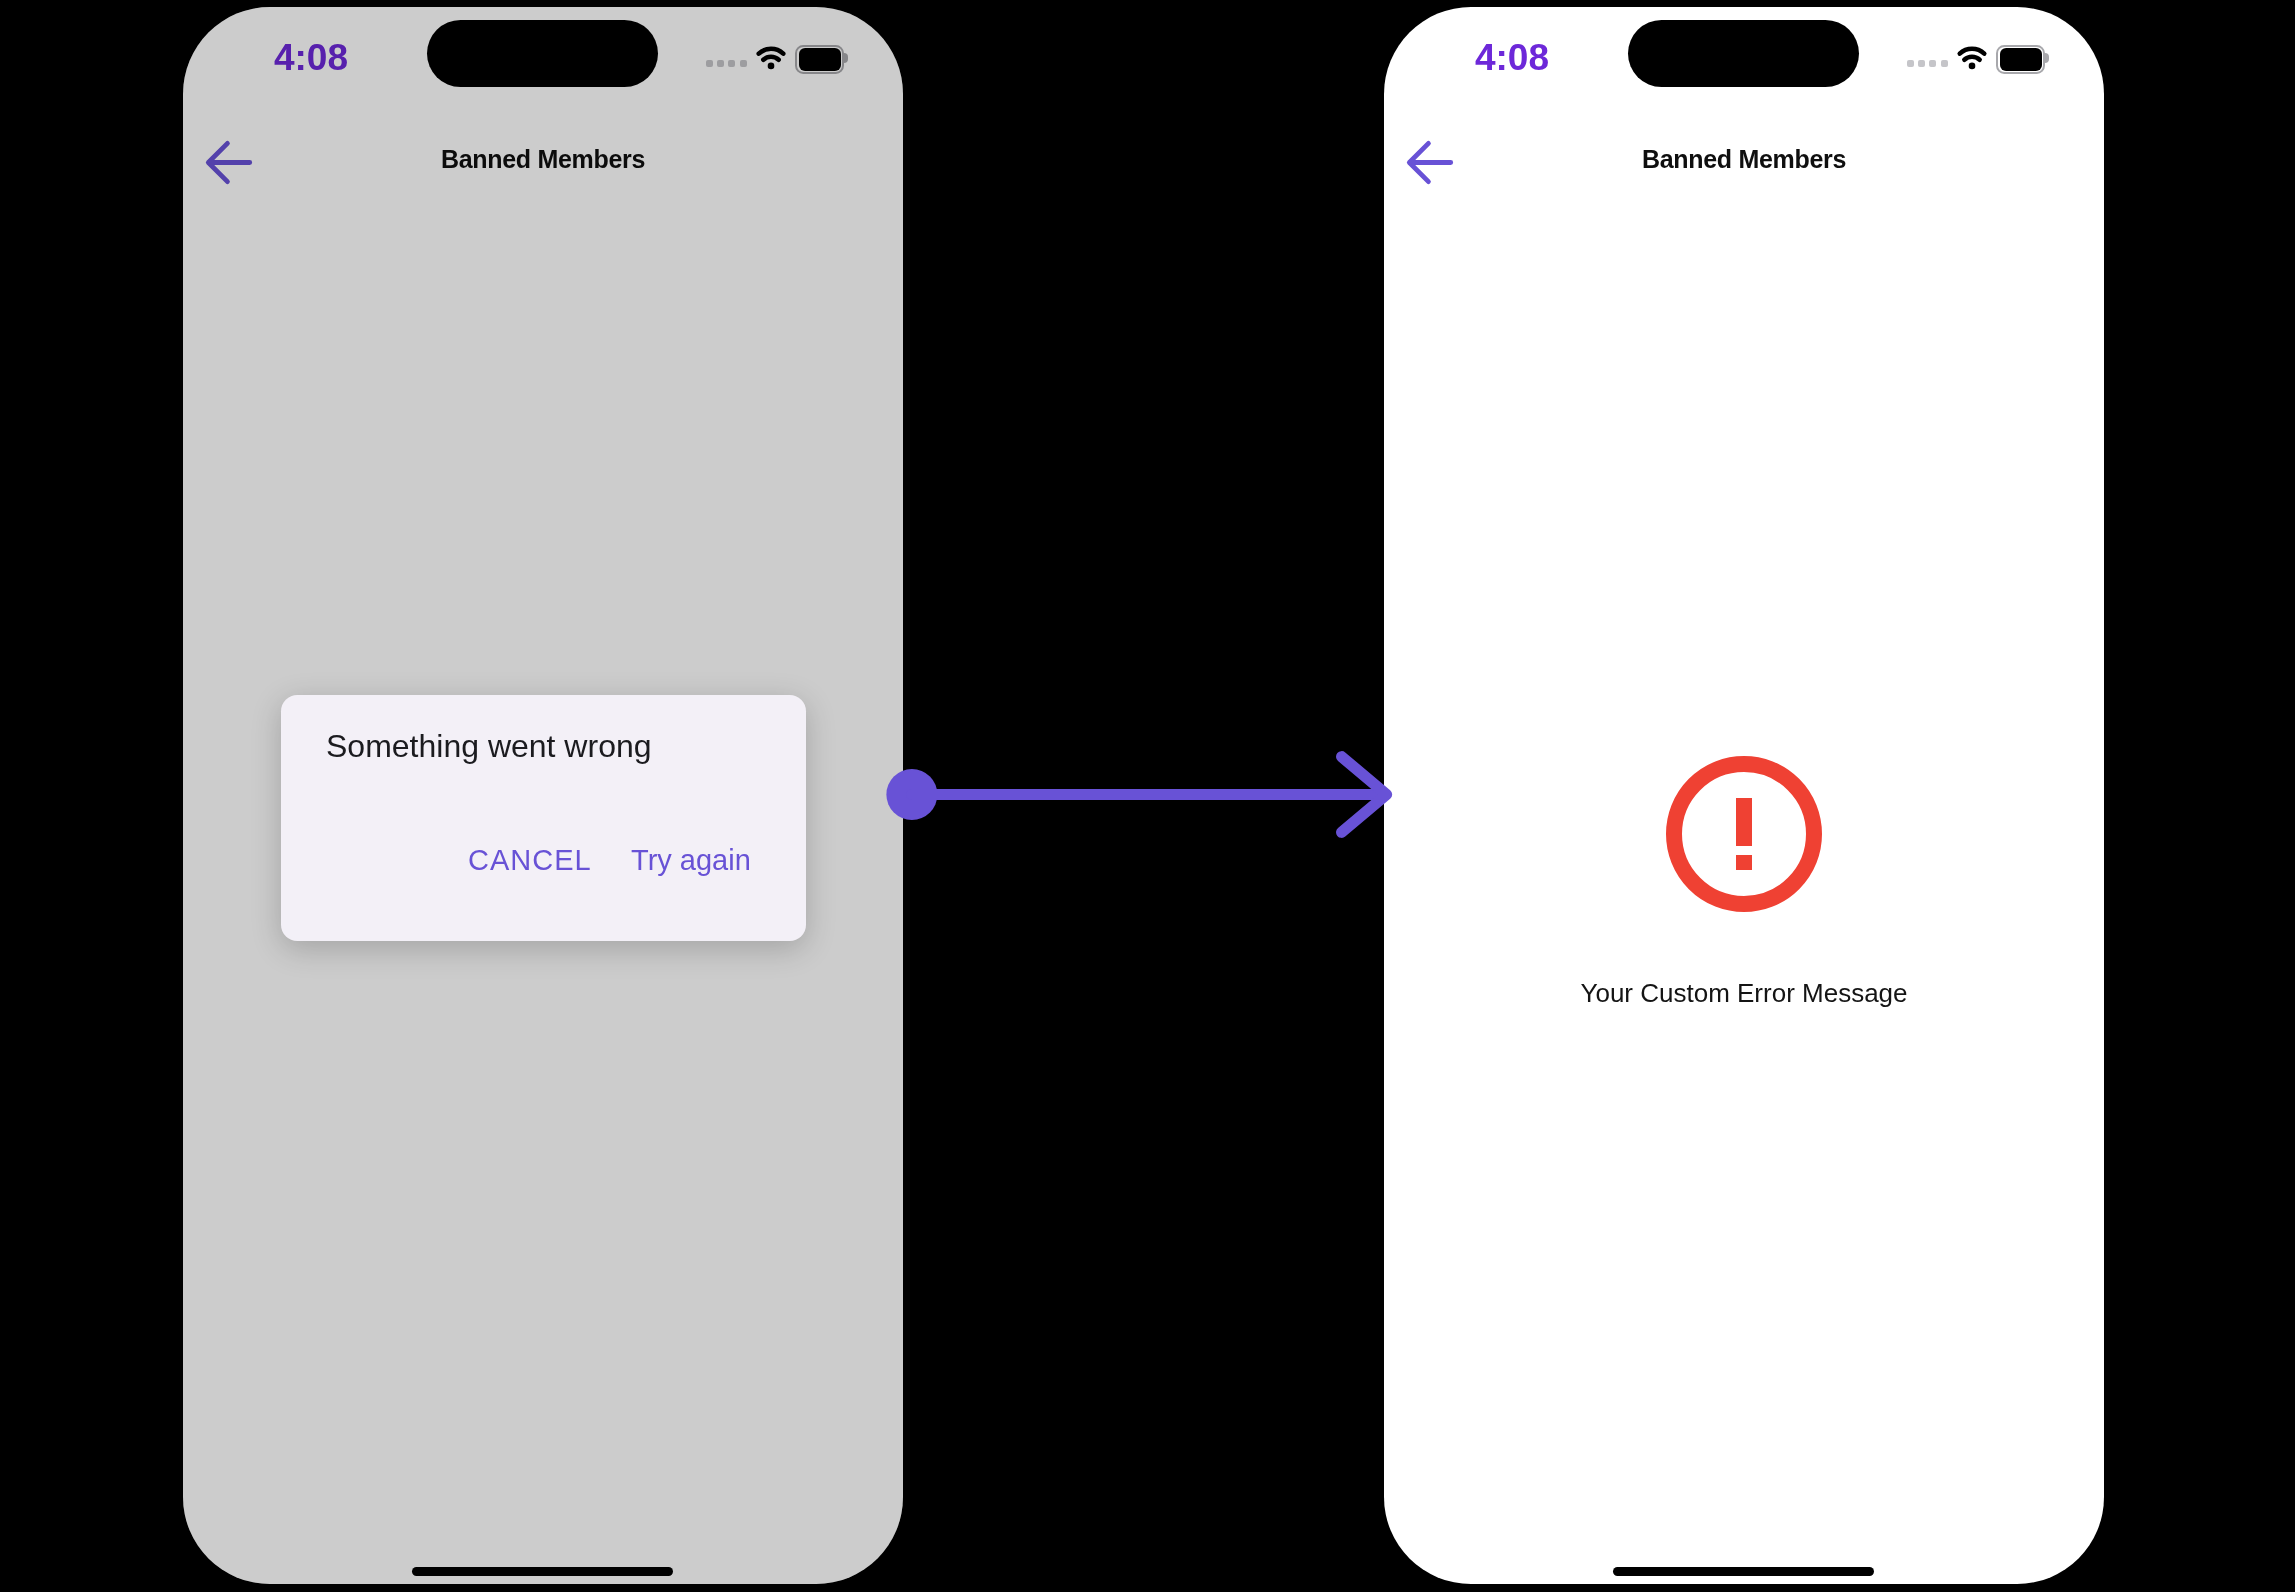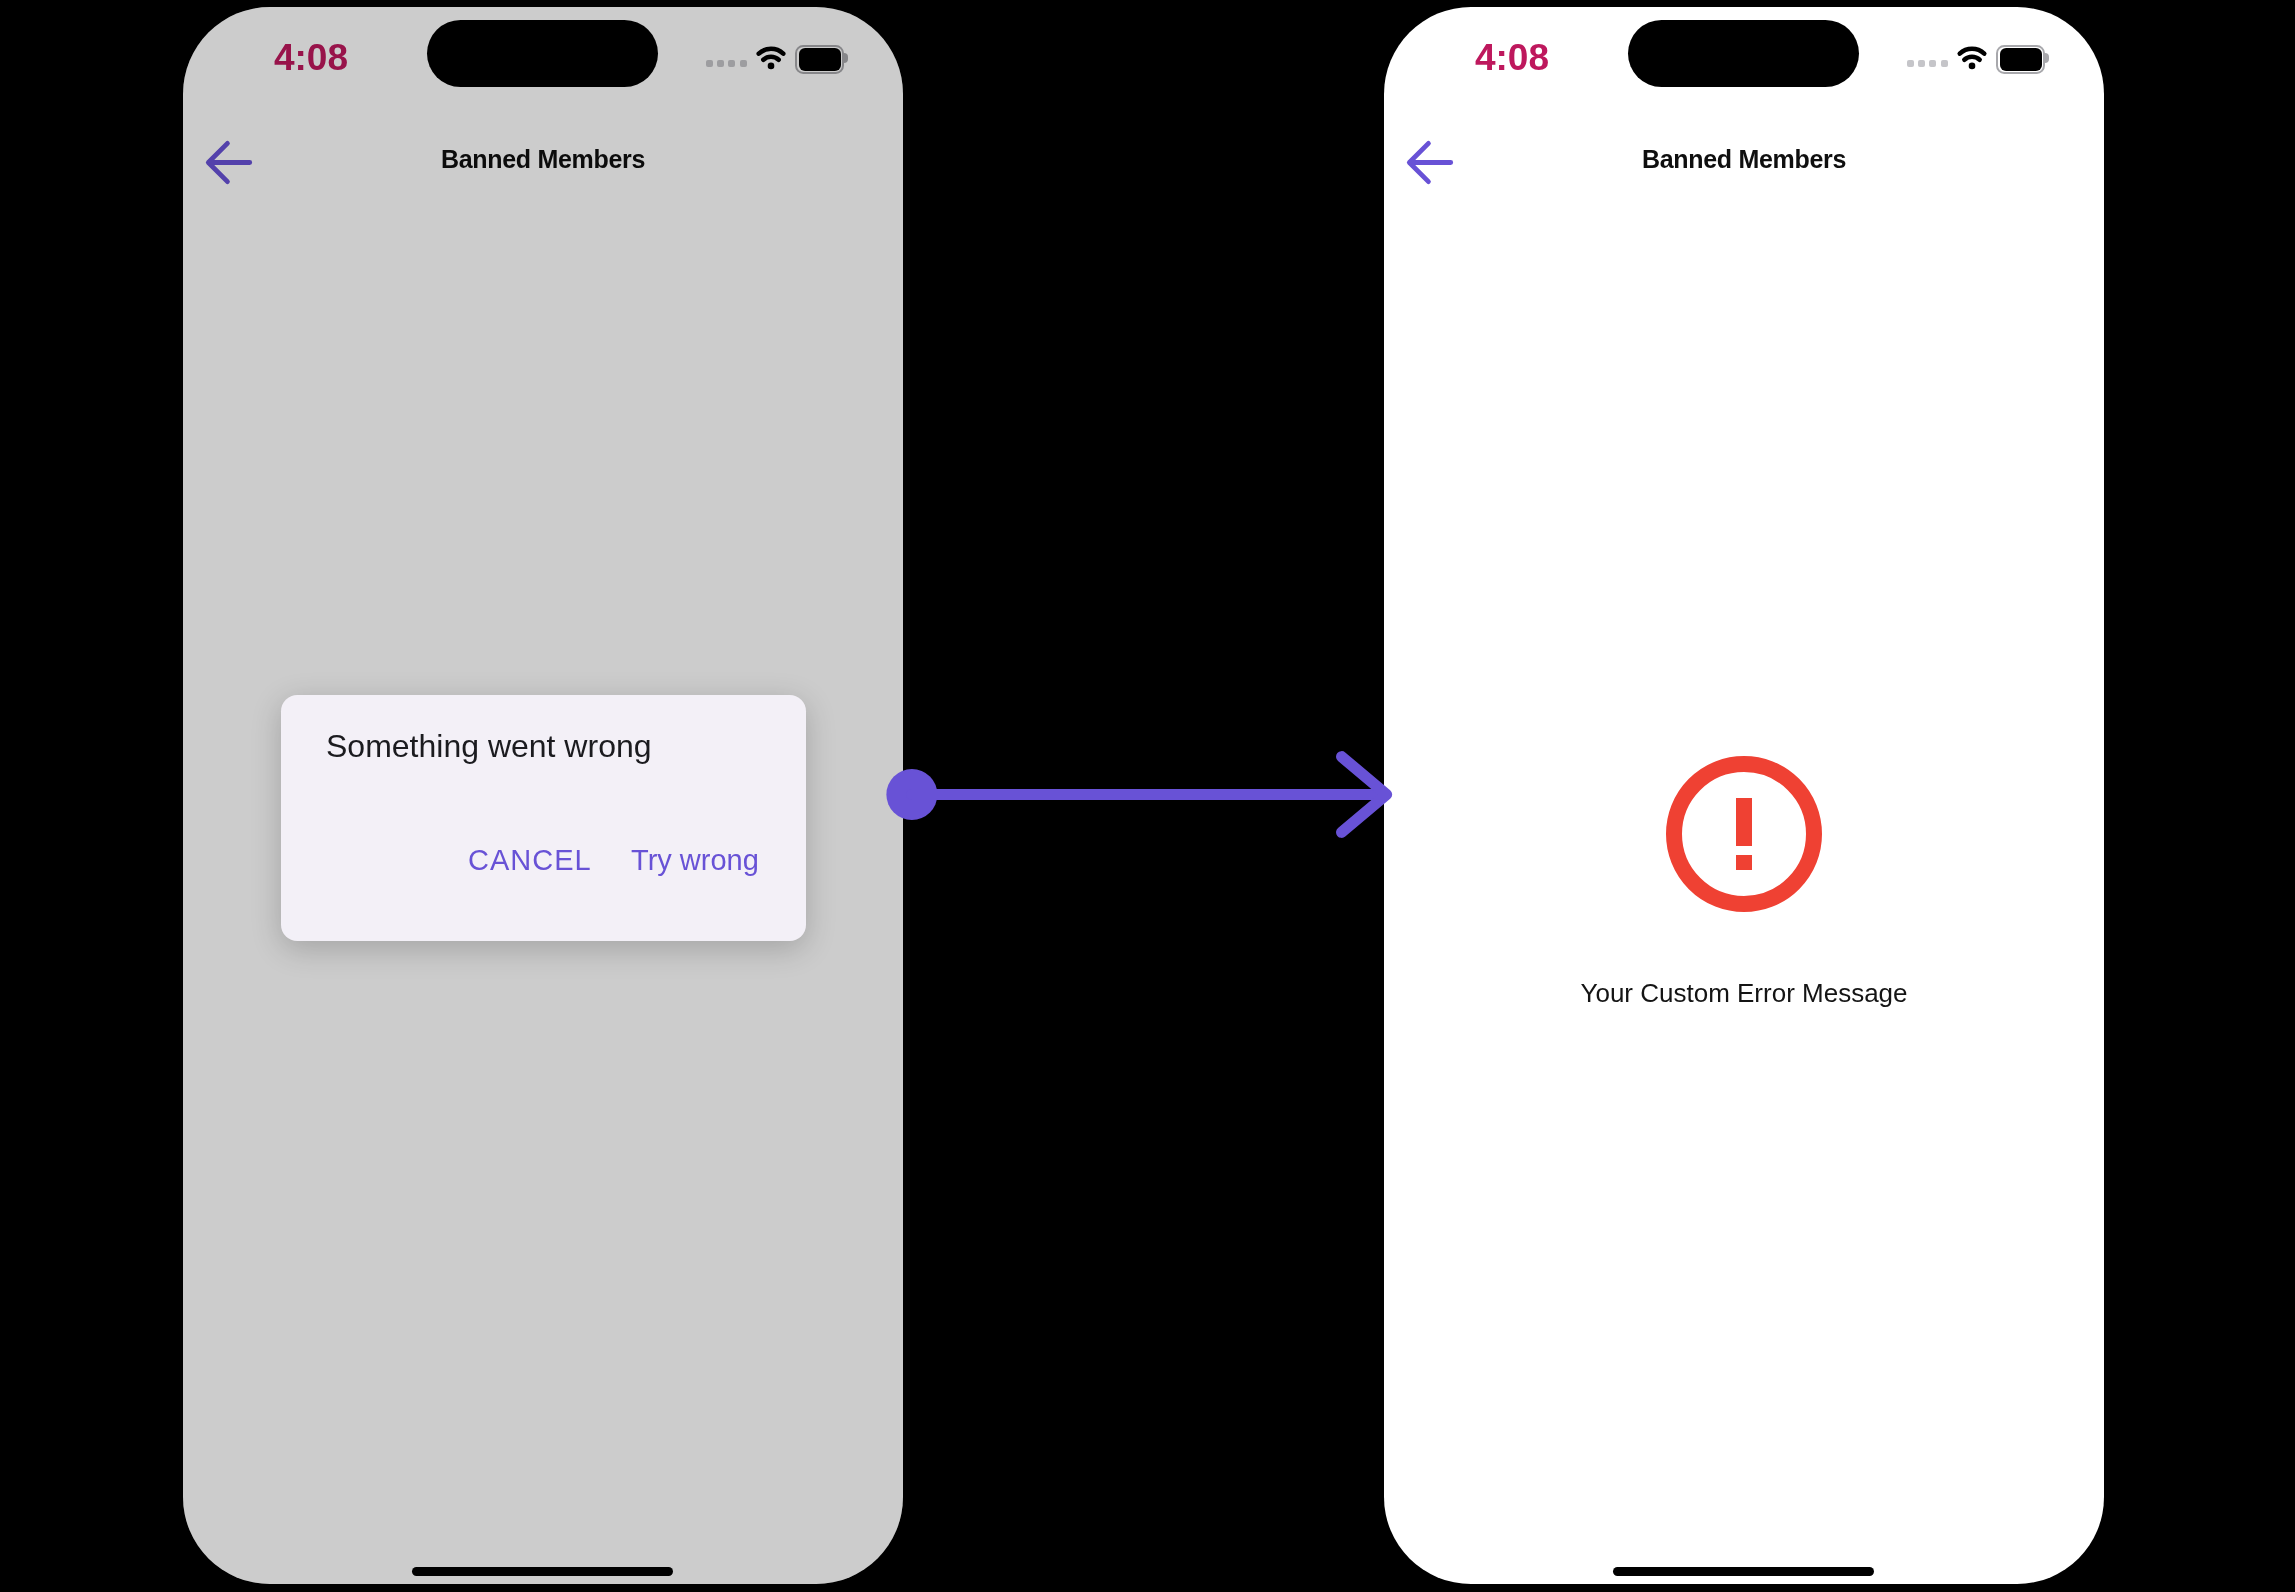--- a/index.html
+++ b/index.html
@@ -6,21 +6,21 @@
   body{width:2295px;height:1593px;position:relative;overflow:hidden;
        font-family:"Liberation Sans", sans-serif;}
   .phone{position:absolute;top:7.1px;width:720px;height:1577px;border-radius:87px;
          background:#fff;overflow:hidden;}
   #left-phone{left:183px;}
   #right-phone{left:1384px;}
 
   
   .statusbar{position:absolute;left:0;top:0;width:100%;height:102px;}
   .time{position:absolute;left:77px;top:30px;width:102px;text-align:center;
-        font-size:37px;font-weight:700;color:#be185d;letter-spacing:0px;}
+        font-size:37px;font-weight:700;color:#6d28d9;letter-spacing:0px;}
   .island{position:absolute;left:244px;top:13.3px;width:231px;height:67px;
           border-radius:34px;background:#000;}
   .sbicons{position:absolute;right:55px;top:34px;height:33px;display:flex;
            align-items:center;gap:8.2px;}
   .celldots{display:flex;gap:4.1px;align-items:center;margin-top:11.2px;}
   .celldots span{width:7.1px;height:7.1px;border-radius:2px;background:#c5c5c9;display:block;}
   .battery{position:relative;width:53px;height:26.5px;margin-top:1px;}
   .battery .shell{position:absolute;left:0;top:0;width:45px;height:25.5px;
                   border:2px solid #a8a8ac;border-radius:8.2px;background:transparent;}
   .battery .fill{position:absolute;left:3.6px;top:3.6px;width:42px;height:22.5px;
@@ -101,21 +101,21 @@
     <div class="apptitle">Banned Members</div>
   </div>
 
   <div class="homebar"></div>
 
   <div class="scrim"></div>
 
   <div class="dialog">
     <div class="dialog-title">Something went wrong</div>
     <button class="dialog-btn btn-cancel">CANCEL</button>
-    <button class="dialog-btn btn-try">Try wrong</button>
+    <button class="dialog-btn btn-try">Try again</button>
   </div>
 </div>
 
 <svg class="flow-arrow" width="541" height="143" viewBox="0 0 1060 280">
   <circle cx="86" cy="140" r="50" fill="#6852D6"></circle>
   <line x1="86" y1="140" x2="1002" y2="140" stroke="#6852D6" stroke-width="22" stroke-linecap="round"></line>
   <path d="M928 66 L1016 140 L928 214" fill="none" stroke="#6852D6" stroke-width="22" stroke-linecap="round" stroke-linejoin="round"></path>
 </svg>
 
 <div class="phone" id="right-phone">

